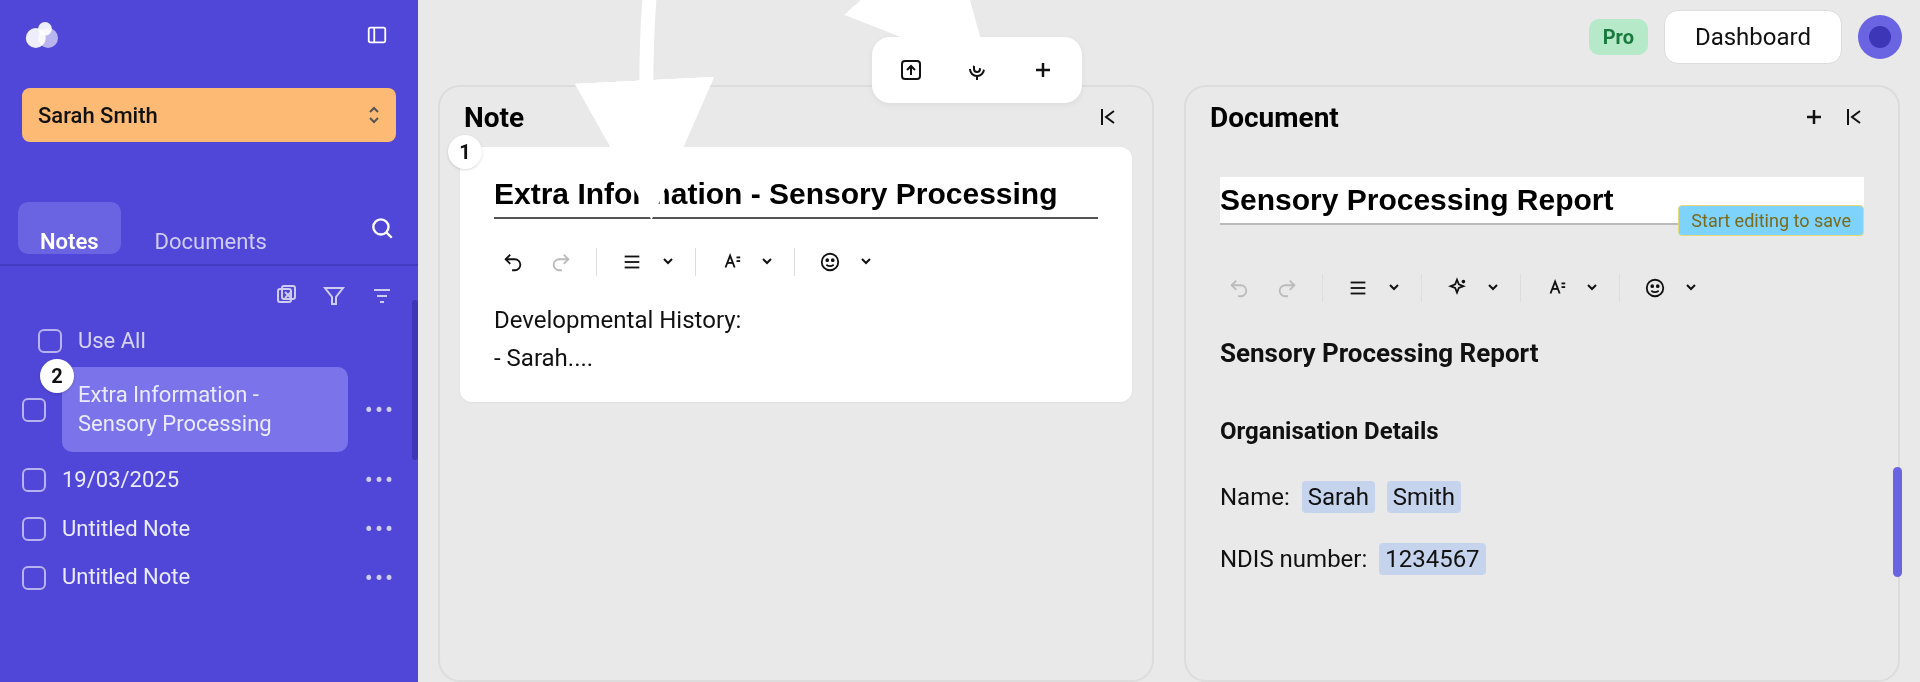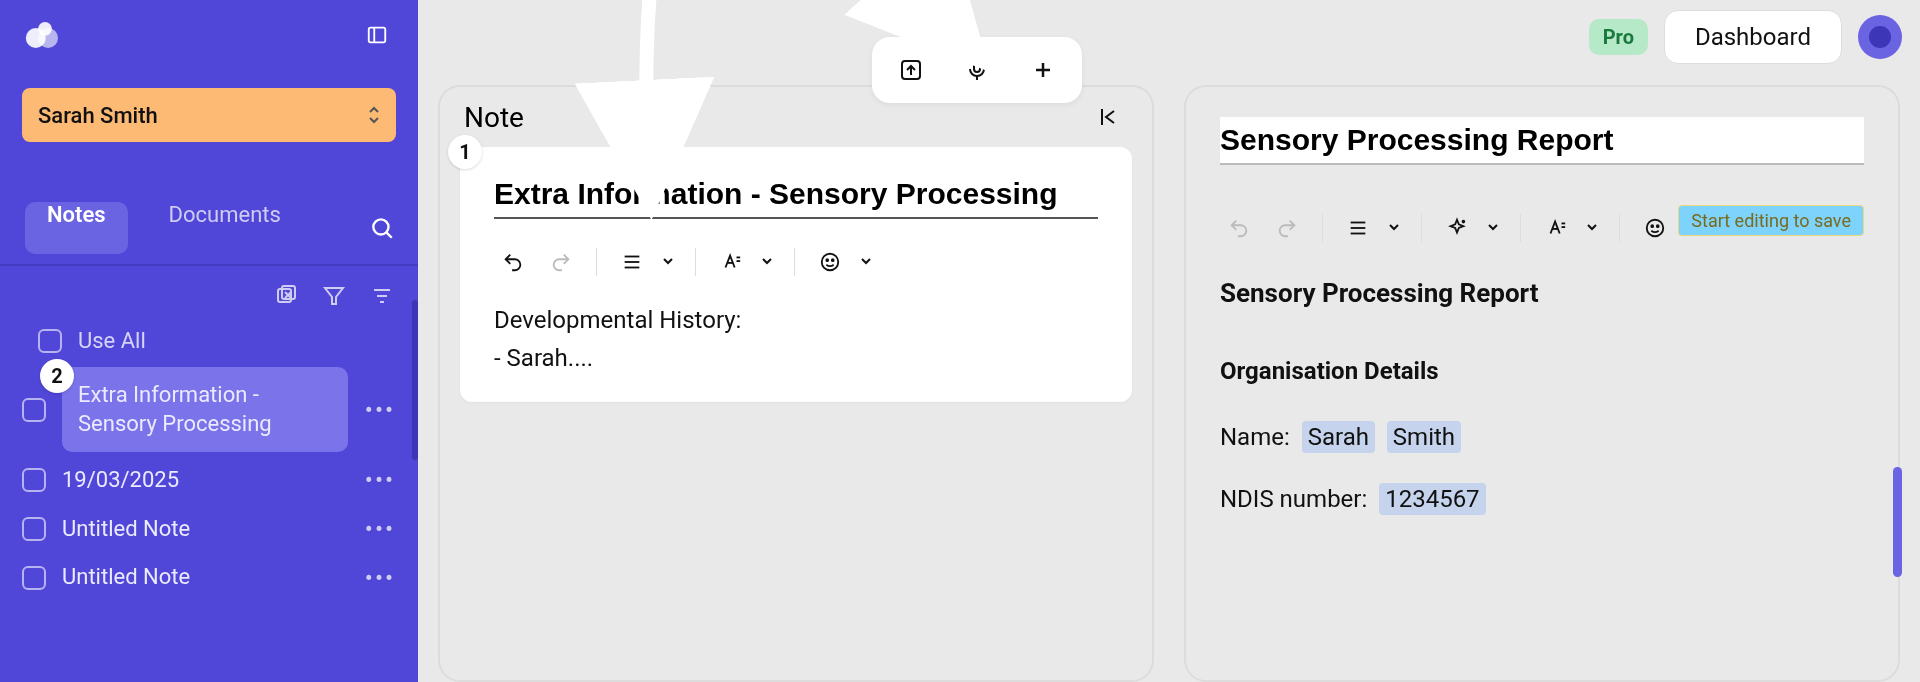--- a/index.html
+++ b/index.html
@@ -13,21 +13,21 @@
   .logo svg { width:46px; height:46px; }
   .panel-toggle { width: 38px; height: 38px; display:flex; align-items:center; justify-content:center; border-radius:6px; cursor:pointer; }
   .panel-toggle svg { width:22px; height:22px; stroke:#fff; }
 
   .client-select { margin: 18px 22px 0 22px; background:#fdba74; color:#111; border-radius:8px; height:54px; display:flex; align-items:center; padding:0 16px; justify-content:space-between; cursor:pointer; }
   .client-select span.name { font-size:22px; font-weight:500; }
   .client-select .chev { display:flex; flex-direction:column; gap:2px; }
   .client-select .chev svg { width:12px; height:8px; stroke:#555; }
 
   .tabs-row { margin-top: 60px; display:flex; align-items:center; padding: 0 14px 0 6px; }
-  .tab { height:52px; padding:0 22px; display:flex; align-items:flex-start; font-size:22px; border-radius:10px; margin-left:19px; cursor:pointer; }
+  .tab { height:52px; padding:0 22px; display:flex; align-items:flex-end; font-size:22px; border-radius:10px; margin-left:12px; cursor:pointer; }
   .tab.active { background:#6a63e2; font-weight:600; }
   .tab.inactive { color:#cfccf3; }
   .search-btn { margin-left:auto; width:44px; height:44px; display:flex; align-items:center; justify-content:center; cursor:pointer; }
   .search-btn svg { width:26px; height:26px; stroke:#fff; }
 
   .divider { height:2px; background:#433bc0; margin-top:10px; }
 
   .action-row { display:flex; justify-content:flex-end; gap:20px; padding:16px 22px 8px 22px; }
   .action-row .ic { width:28px; height:28px; display:flex; align-items:center; justify-content:center; cursor:pointer; }
   .action-row svg { width:24px; height:24px; stroke:#cfccf3; }
@@ -49,21 +49,21 @@
   .main { flex:1; height:100%; background:#e9e9e9; position:relative; display:flex; padding: 85px 20px 0 20px; gap:30px; }
   
   .topbar { position:absolute; top:10px; right:18px; display:flex; align-items:center; gap:16px;padding-left:36px; }
   .pro-badge { background:#b5e9c8; color:#1a7a3e; font-weight:700; font-size:20px; padding:6px 14px; border-radius:10px; }
   .dashboard-btn { background:#fff; border:1px solid #ddd; border-radius:14px; height:54px; padding:0 30px; display:flex; align-items:center; font-size:24px; color:#111; cursor:pointer; }
   .avatar { width:44px; height:44px; border-radius:50%; background:#6a63e2; display:flex; align-items:center; justify-content:center; cursor:pointer; }
   .avatar-inner { width:22px; height:22px; background:#3d36b6; border-radius:50%; }
 
   .panel { flex:1; background:transparent; border:2px solid #dcdcdc; border-radius:22px; display:flex; flex-direction:column; min-width:0; position:relative; }
   .panel-header { height:60px; display:flex; align-items:center; padding:0 24px; }
-  .panel-title { font-size:28px; font-weight:400; color:#000; }
+  .panel-title { font-size:28px; font-weight:700; color:#000; }
   .panel-header .spacer { flex:1; }
   .hicon { width:40px; height:40px; display:flex; align-items:center; justify-content:center; cursor:pointer; }
   .hicon svg { width:24px; height:24px; stroke:#111; }
 
   .note-header-icons { position:absolute; top:-50px; right:70px; background:#fff; border-radius:18px; padding:16px 22px; display:flex; gap:32px; box-shadow:0 2px 6px rgba(0,0,0,0.06); }
   .note-header-icons .hicon { width:34px; height:34px; }
 
   .card { background:#fff; border-radius:12px; margin:0 20px 20px 20px; padding:30px 34px 24px 34px; position:relative; box-shadow:0 1px 2px rgba(0,0,0,0.04); }
   .note-card-title { font-size:30px; font-weight:700; color:#000; width:100%; border:none; outline:none; border-bottom:2px solid #555; padding-bottom:6px; }
   .toolbar { display:flex; align-items:center; gap:10px; padding:24px 0 12px 0; flex-wrap:wrap; }
@@ -329,20 +329,36 @@
             </svg></div>
       </div>
       <div class="note-body">
         <div>Developmental History:</div>
         <div>- Sarah....</div>
       </div>
     </div>
   </div>
 
   <div class="panel" style="position:relative;">
+    <div class="panel-header">
+      <span class="panel-title">Document</span>
+      <span class="spacer"></span>
+      <div class="hicon">
+        <svg viewBox="0 0 24 24" fill="none" stroke-width="2.5">
+            <line x1="12" y1="5" x2="12" y2="19"></line>
+            <line x1="5" y1="12" x2="19" y2="12"></line>
+          </svg>
+      </div>
+      <div class="hicon">
+        <svg viewBox="0 0 24 24" fill="none" stroke-width="2">
+            <line x1="6" y1="4" x2="6" y2="20"></line>
+            <polyline points="18,6 10,12 18,18"></polyline>
+          </svg>
+      </div>
+    </div>
 
     <input class="doc-title-input" value="Sensory Processing Report" style="">
     <div class="save-hint"><span>Start editing to save</span></div>
 
     <div class="doc-toolbar">
       <div class="tb-btn disabled">
           <svg viewBox="0 0 24 24" stroke-width="2">
             <path d="M9,14 L4,9 L9,4"></path>
             <path d="M4,9 h10 a6,6 0 0 1 0,12 h-3"></path>
           </svg>

